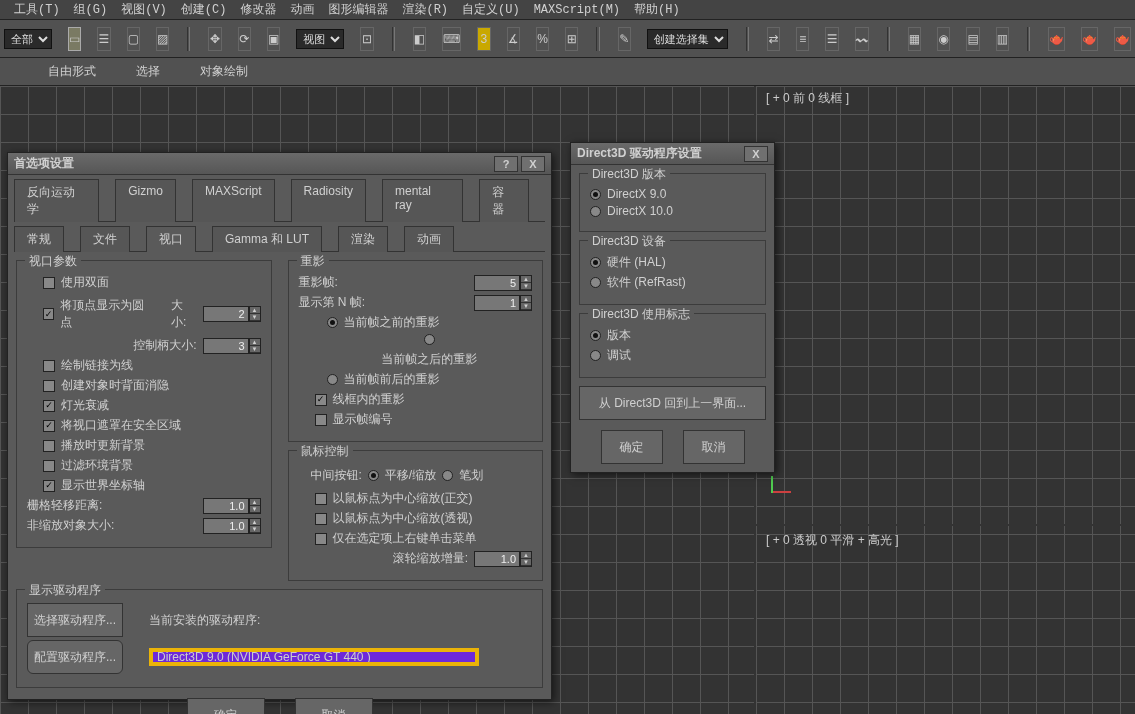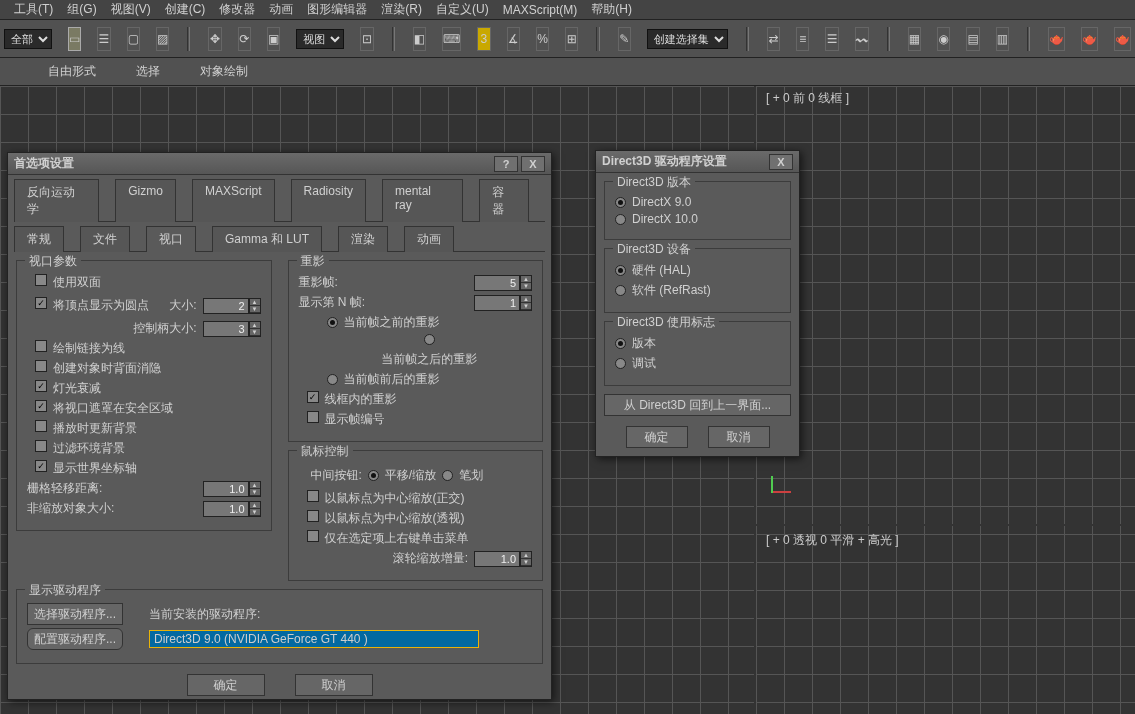--- a/index.html
+++ b/index.html
@@ -1,18 +1,18 @@
 <!DOCTYPE html>
 <html><head>
 <meta charset="utf-8">
 <style>
 * { box-sizing: border-box; margin: 0; padding: 0; font-family: "Microsoft YaHei", SimSun, Arial, sans-serif; font-size: 12px; color: #d0d0d0; }
 body { background: #555; width: 1135px; height: 714px; overflow: hidden; position: relative; }
 .menubar { height: 20px; background: #444; display: flex; align-items: center; padding-left: 8px; gap: 2px; border-bottom: 1px solid #222; }
-.menubar span { padding: 0 6px; cursor: default; }
+.menubar span { padding: 0 6px; cursor: default; font-family: Liberation Mono, monospace; }
 .toolbar { height: 38px; background: #515151; display: flex; align-items: center; padding: 0 4px; gap: 16px; border-bottom: 1px solid #222; }
 .tb-select { background: #2a2a2a; border: 1px solid #111; color: #ddd; height: 20px; font-size: 11px; padding: 0 2px; }
 .tb-btn { width: 24px; height: 24px; background: #515151; border: 1px solid #666; display: flex; align-items: center; justify-content: center; color: #ccc; }
 .tb-btn.active { background: #7a7a63; border-color: #aaa; }
 .tb-btn.yellow { background: #c9a800; }
 .tb-sep { width: 4px; height: 24px; border-left: 1px solid #333; border-right: 1px solid #777; margin: 0 2px; }
 .secondbar { height: 28px; background: #515151; display: flex; align-items: center; gap: 40px; padding-left: 48px; border-bottom: 1px solid #222; }
 .viewport { position: absolute; top: 86px; left: 0; right: 0; bottom: 0; background: #333; }
 .grid-bg { position: absolute; inset: 0; background-image: linear-gradient(#555 1px, transparent 1px), linear-gradient(90deg, #555 1px, transparent 1px); background-size: 28px 28px; }
 .vp-label { position: absolute; top: 4px; left: 766px; color: #ccc; font-size: 12px; }
@@ -22,34 +22,34 @@
 .axis .ya { position: absolute; left: 0; top: 0; width: 2px; height: 17px; background: #50cc50; }
 .dialog { position: absolute; background: #5a5a5a; border: 1px solid #222; box-shadow: 2px 2px 8px rgba(0,0,0,.6); }
 .dlg-title { height: 22px; background: linear-gradient(#6a6a6a,#565656); display: flex; align-items: center; padding: 0 6px; border-bottom: 1px solid #333; }
 .dlg-title .tt { flex: 1; font-weight: bold; }
 .dlg-title .xbtn, .dlg-title .qbtn { width: 24px; height: 16px; background: #707070; border: 1px solid #333; margin-left: 3px; display: flex; align-items: center; justify-content: center; font-size: 11px; font-weight: bold; }
 .tabs { display: flex; border-bottom: 1px solid #333; margin: 4px 6px 0 6px; }
 .tab { padding: 4px 12px; border: 1px solid #333; border-bottom: none; background: #565656; margin-right: 16px; margin-bottom: -1px; }
 .tab.active { background: #5a5a5a; }
 .groupbox { border: 1px solid #3c3c3c; margin: 8px; padding: 10px 10px 10px 10px; position: relative; }
 .groupbox > .gb-title { position: absolute; top: -8px; left: 8px; background: #5a5a5a; padding: 0 4px; }
-.chk { display: flex; gap: 6px; margin: 3px 8px; }
+.chk { display: flex; align-items: center; gap: 6px; margin: 3px 16px; }
 .chk .box { width: 12px; height: 12px; border: 1px solid #222; background: #888; display: flex; align-items: center; justify-content: center; font-size: 9px; color: #000; line-height: 1; }
 .chk.on .box::after { content: "✓"; }
 .radio { display: flex; align-items: center; gap: 6px; margin: 3px 0; }
 .radio .dot { width: 11px; height: 11px; border-radius: 50%; border: 1px solid #222; background: #888; display: flex; align-items: center; justify-content: center; }
 .radio.on .dot::after { content: ""; width: 5px; height: 5px; border-radius: 50%; background: #111; }
 .spinner { display: inline-flex; align-items: center; }
 .spinner input { width: 46px; height: 16px; background: #777; border: 1px solid #222; color: #eee; text-align: right; padding-right: 3px; font-size: 11px; }
 .spinner .spbtn { width: 12px; height: 16px; background: #666; border: 1px solid #222; display: flex; flex-direction: column; }
 .spinner .spbtn div { flex: 1; border-bottom: 1px solid #333; font-size: 6px; text-align: center; line-height: 1; }
 .row { display: flex; align-items: center; gap: 6px; margin: 3px 0; }
-.dlg-btn { min-width: 78px; height: 22px; background: #666; border: 1px solid #333; display: flex; align-items: center; justify-content: center; }
+.dlg-btn { min-width: 78px; height: 34px; background: #666; border: 1px solid #333; display: flex; align-items: center; justify-content: center; }
 .btnrow { display: flex; justify-content: center; gap: 30px; margin: 10px 0 8px 0; }
-.drv-input { background: #0369a1; border: 1px solid #eab308; color: #ccc; height: 18px; padding: 0 4px; width: 330px; }
+.drv-input { background: #6d28d9; border: 4px solid #eab308; color: #ccc; height: 18px; padding: 0 4px; width: 330px; }
 .split-v { position: absolute; left: 754px; top: 0; bottom: 0; width: 2px; background: #333; }
 .split-h { position: absolute; left: 754px; right: 0; top: 438px; height: 2px; background: #333; }
 </style>
 </head>
 <body>
 
 <div class="menubar">
   <span>工具(T)</span>
   <span>组(G)</span>
   <span>视图(V)</span>
@@ -318,21 +318,21 @@
       <input class="drv-input" readonly="" style="margin-left: 20px;" value="Direct3D 9.0 (NVIDIA GeForce GT 440 )">
     </div>
   </div>
 
   <div class="btnrow">
     <div class="dlg-btn">确定</div>
     <div class="dlg-btn">取消</div>
   </div>
 </div>
 
-<div class="dialog" style="left:570px; top:150px; width:205px;margin-left:25px;">
+<div class="dialog" style="left:570px; top:142px; width:205px;">
   <div class="dlg-title">
     <span class="tt">Direct3D 驱动程序设置</span>
     <div class="xbtn">X</div>
   </div>
   <div class="groupbox">
     <div class="gb-title">Direct3D 版本</div>
     <div class="radio on">
         <div class="dot"></div>
         <span>DirectX 9.0</span>
       </div>

